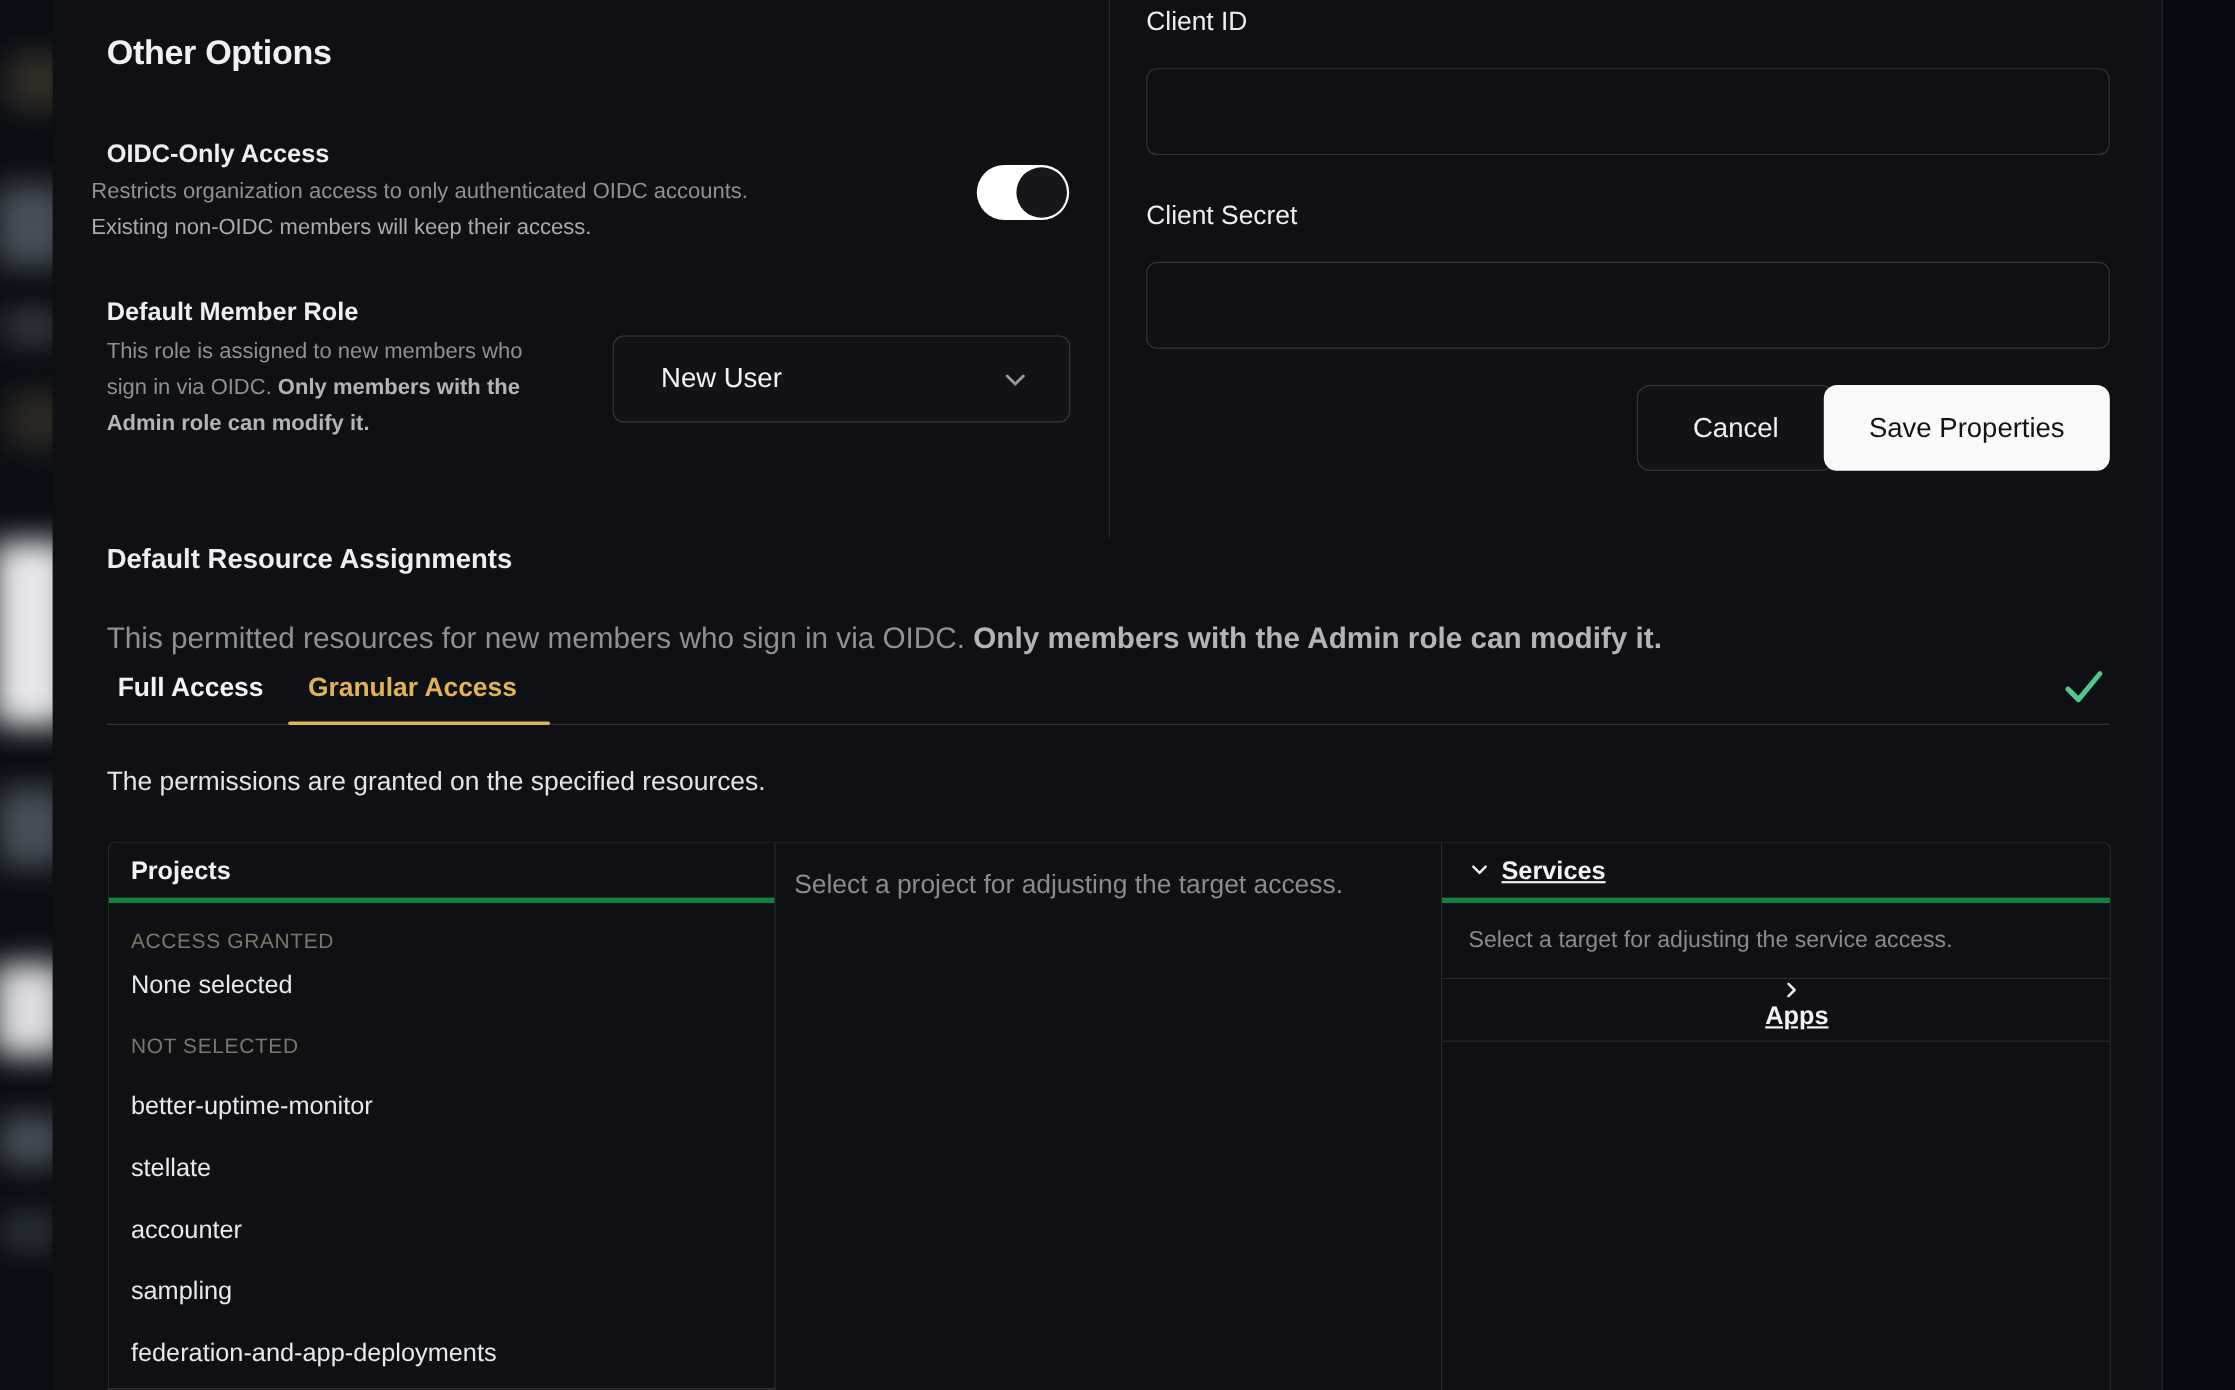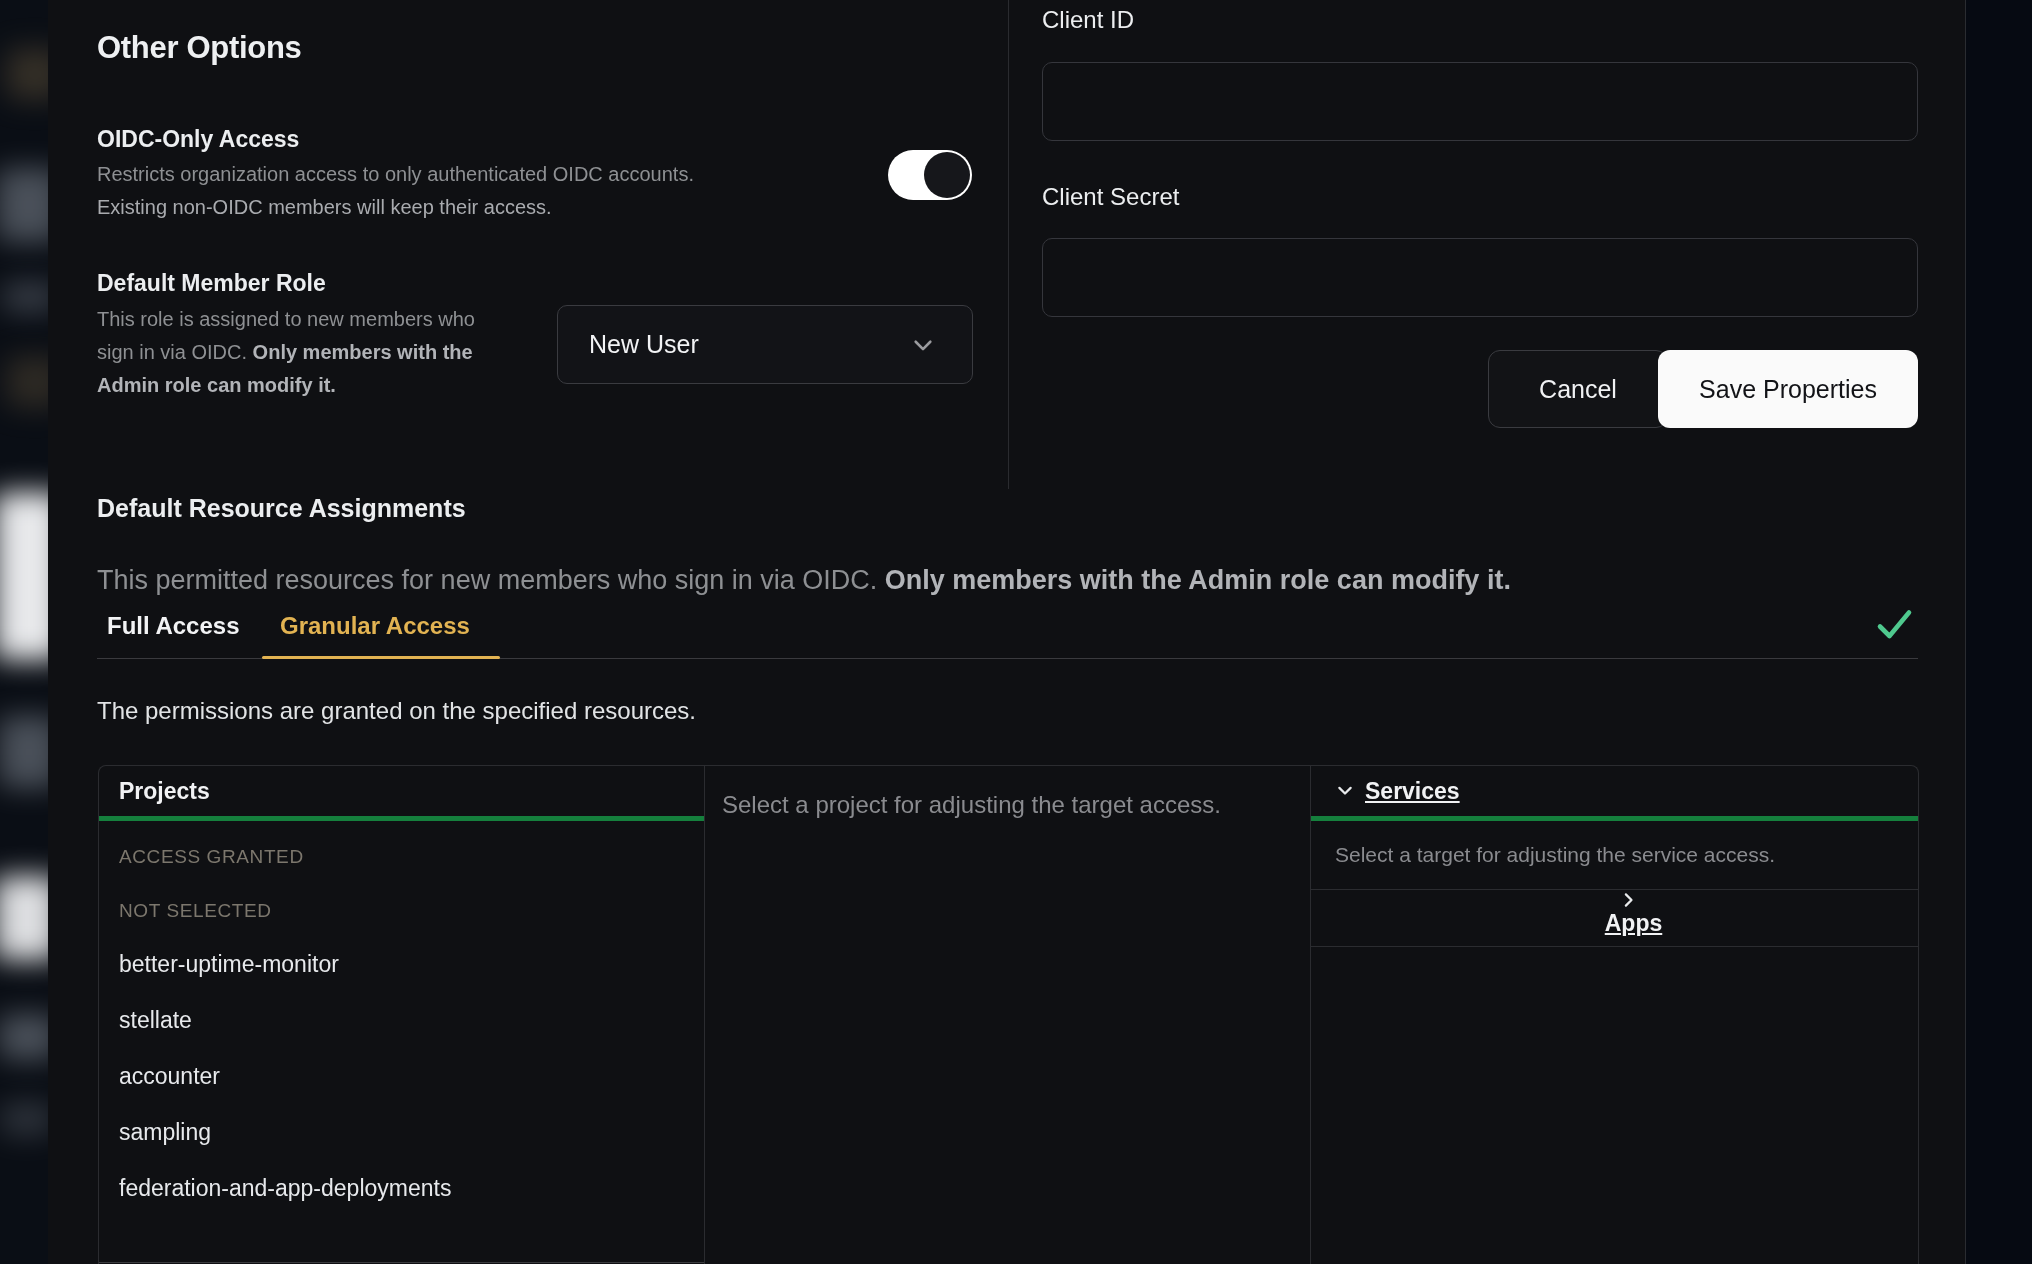--- a/index.html
+++ b/index.html
@@ -20,21 +20,21 @@
   .h3 { font-size:25px; font-weight:700; color:#eceef0; }
   .desc { font-size:20px; line-height:33px; color:#8e9093; }
   .desc .bright { color:#b2b4b8; font-weight:600; }
 
   
   .toggle { width:84px; height:50px; background:#ffffff; border-radius:25px; cursor:pointer; }
   .toggle .knob { position:absolute; top:2px; left:36px; width:46px; height:46px; border-radius:50%; background:#16171b; }
 
   
   .select { width:416px; height:79px; border:1px solid #3a3b40; border-radius:10px; background:#121317; display:flex; align-items:center; padding:0 36px 0 31px; cursor:pointer; }
-  .select .val { font-size:25px; color:#f2f3f5; flex:1; }
+  .select .val { font-size:25px; color:#f2f3f5; flex:1;margin-left:12px; }
 
   
   .label { font-size:24px; font-weight:500; color:#eceef0; }
   .input { position:absolute; width:876px; height:79px; background:#0f1013; border:1px solid #35363c; border-radius:10px; color:#ededef; font-size:24px; padding:0 24px; font-family:inherit; outline:none; }
 
   .btn { position:absolute; height:78px; border-radius:12px; font-size:25px; display:flex; align-items:center; justify-content:center; cursor:pointer; font-family:inherit; }
   .btn-ghost { background:#121316; border:1px solid #3a3b40; color:#f0f1f3; }
   .btn-primary { background:#fafafa; border:none; color:#121317; font-weight:500; }
 
   
@@ -77,21 +77,21 @@
     <div class="blob" style="left:-6px; top:876px; width:66px; height:84px; background:#f4f5f7; opacity:.9;"></div>
     <div class="blob" style="left:-2px; top:1014px; width:60px; height:46px; background:#97a0ac; opacity:.45;"></div>
     <div class="blob" style="left:0px; top:1102px; width:54px; height:34px; background:#7d8590; opacity:.3;"></div>
   </div>
 
   <div class="panel">
 
     <div class="abs h1" style="left:49px; top:30px;">Other Options</div>
 
     <div class="abs h2" style="left:49px; top:126px;">OIDC-Only Access</div>
-    <div class="abs desc" style="left:49px; top:158px; width:720px;">
+    <div class="abs desc" style="left:35px; top:158px; width:720px;">
       <span>Restricts organization access to only authenticated OIDC accounts.</span><br>
       <span class="bright" style="font-weight:500; color:#a9abaf;">Existing non-OIDC members will keep their access.</span>
     </div>
 
     <div class="abs toggle" style="left:840px; top:150px;" role="switch" aria-checked="true">
       <div class="knob"></div>
     </div>
 
     <div class="abs h2" style="left:49px; top:270px;">Default Member Role</div>
     <div class="abs desc" style="left:49px; top:303px; width:394px;">
@@ -135,20 +135,21 @@
     </div>
 
     <div class="abs note" style="left:49px; top:697px;">The permissions are granted on the specified resources.</div>
 
     <div class="abs table">
 
       <div class="col bordered">
         <div class="thead cellpad">Projects</div>
         <div class="cellpad" style="padding-top:25px;">
           <div class="mini-label">ACCESS GRANTED</div>
+          <div class="item" style="margin-top:14px; cursor:default;">None selected</div>
           <div class="mini-label" style="margin-top:32px;">NOT SELECTED</div>
           <div class="item" style="margin-top:29px;">better-uptime-monitor</div>
           <div class="item" style="margin-top:29px;">stellate</div>
           <div class="item" style="margin-top:29px;">accounter</div>
           <div class="item" style="margin-top:29px;">sampling</div>
           <div class="item" style="margin-top:29px;">federation-and-app-deployments</div>
         </div>
         <div style="position:absolute; left:0; top:496px; width:100%; height:1px; background:#3a3b3e;"></div>
       </div>
 

